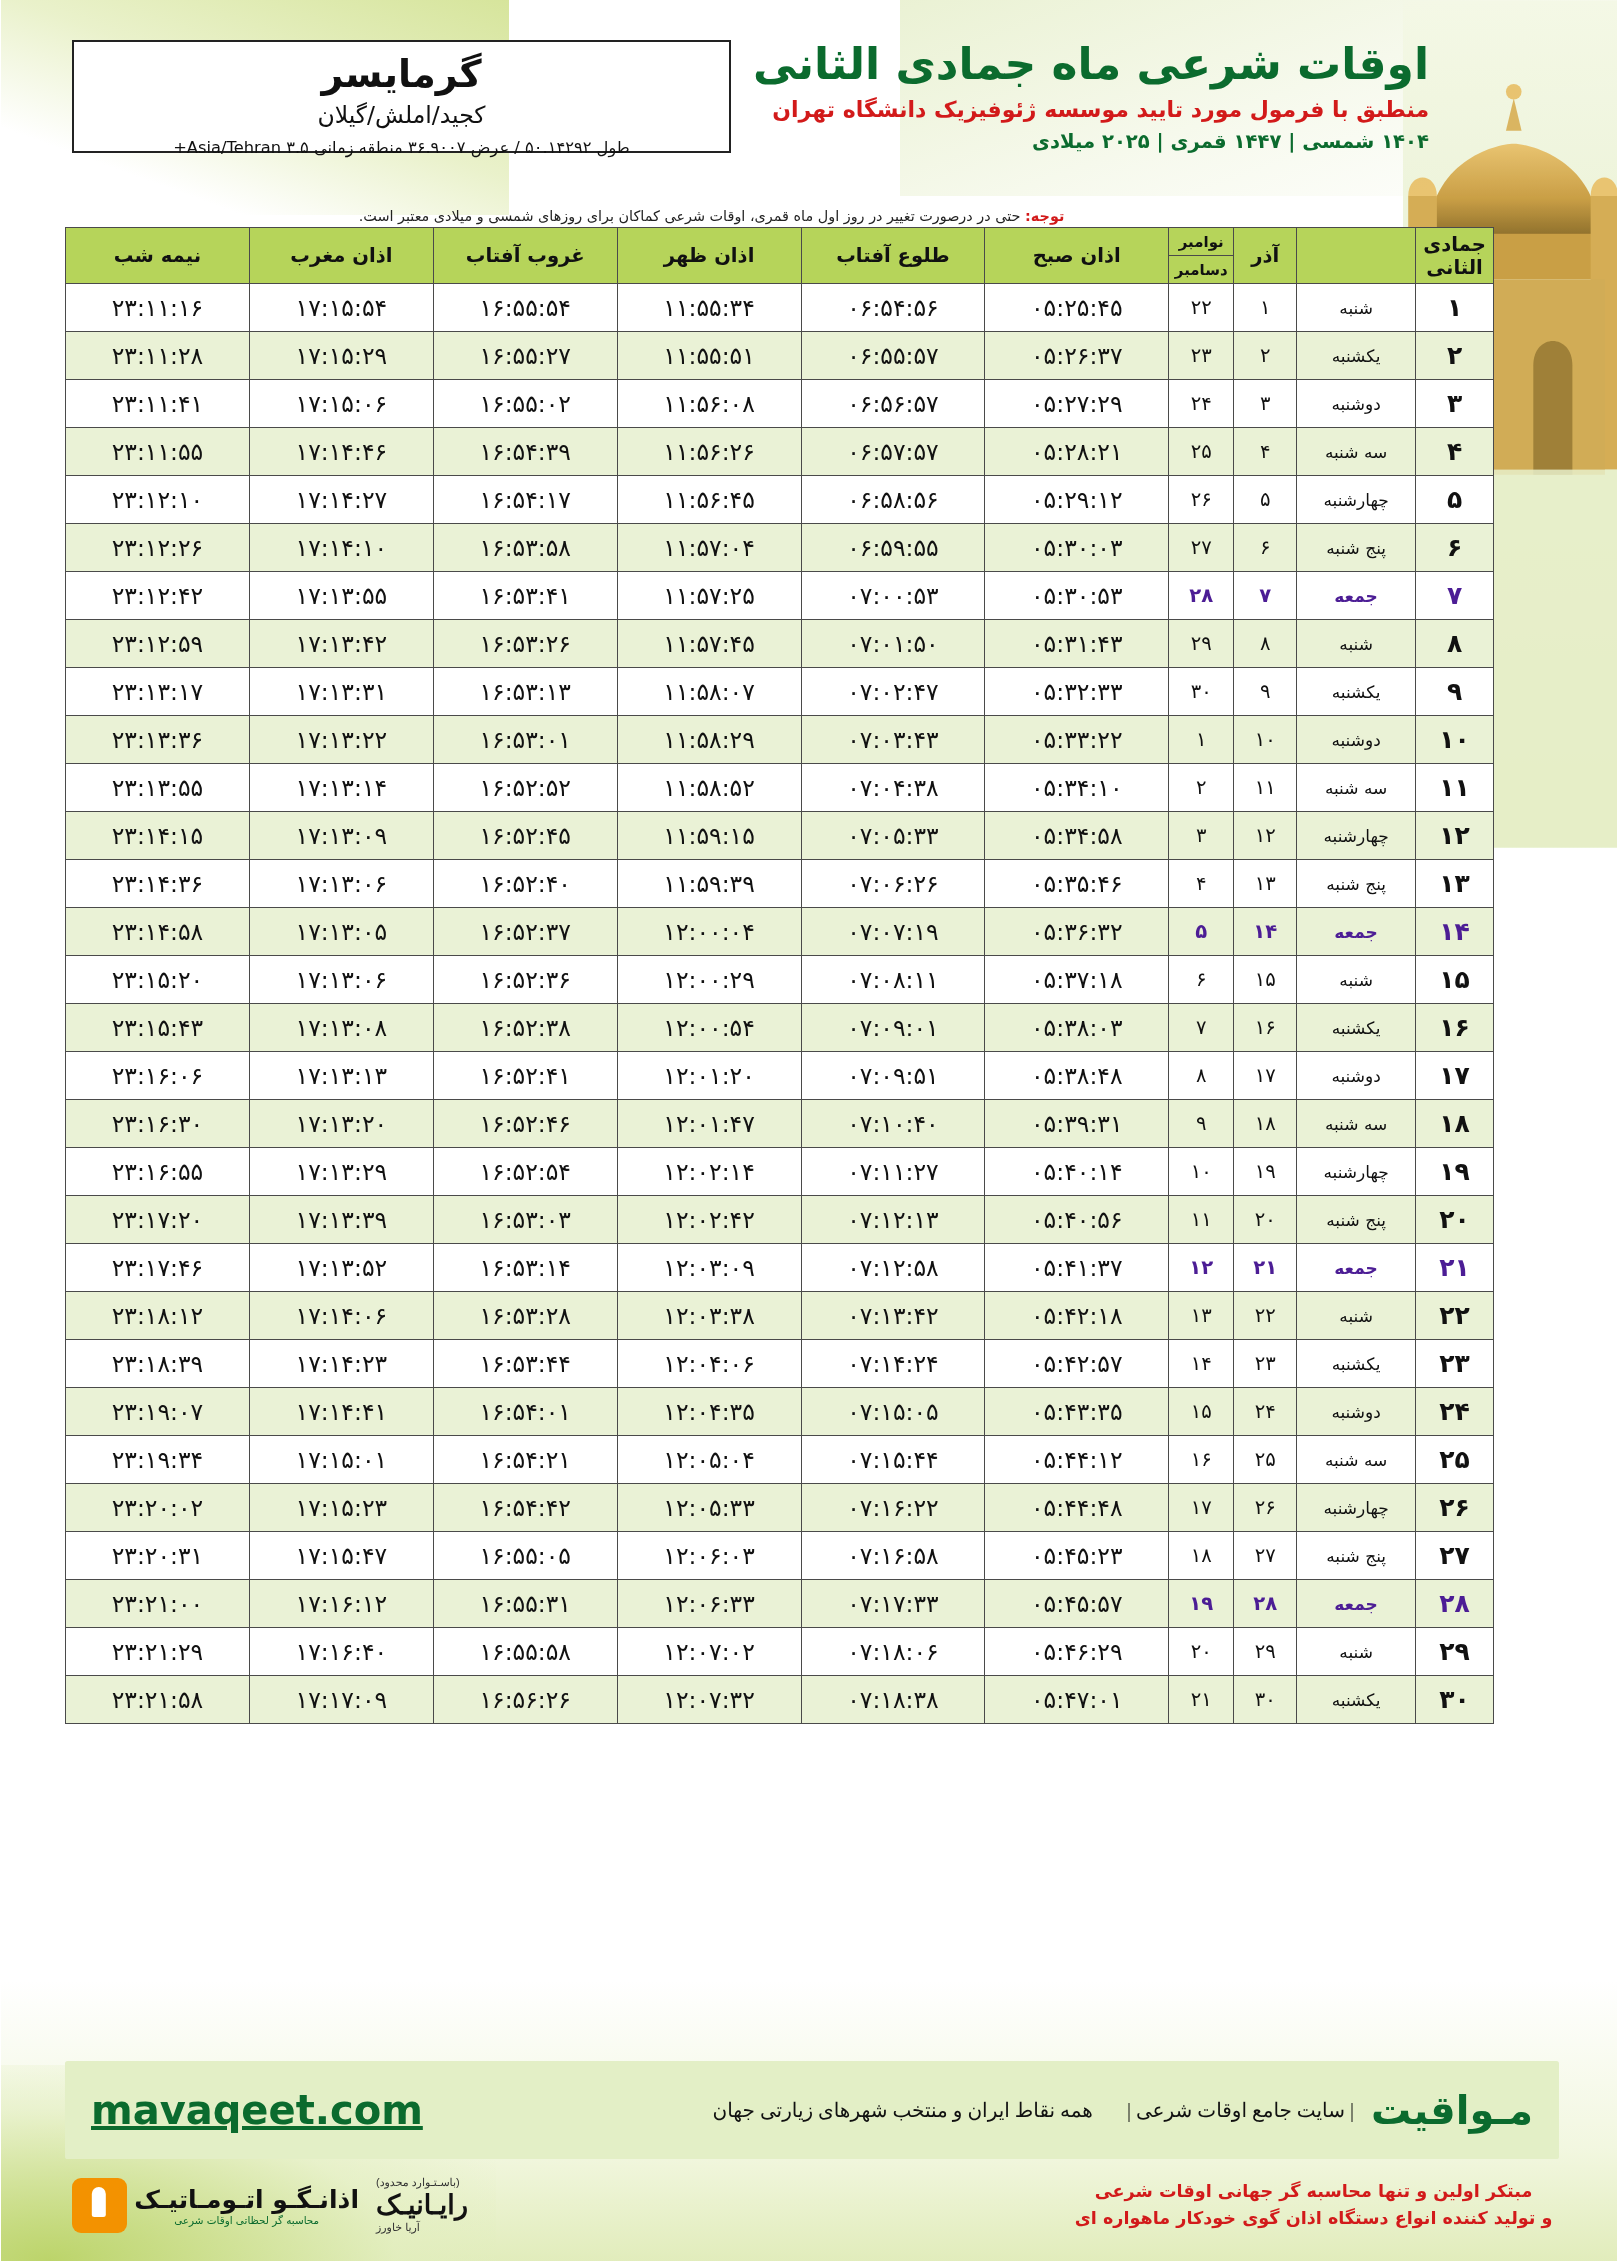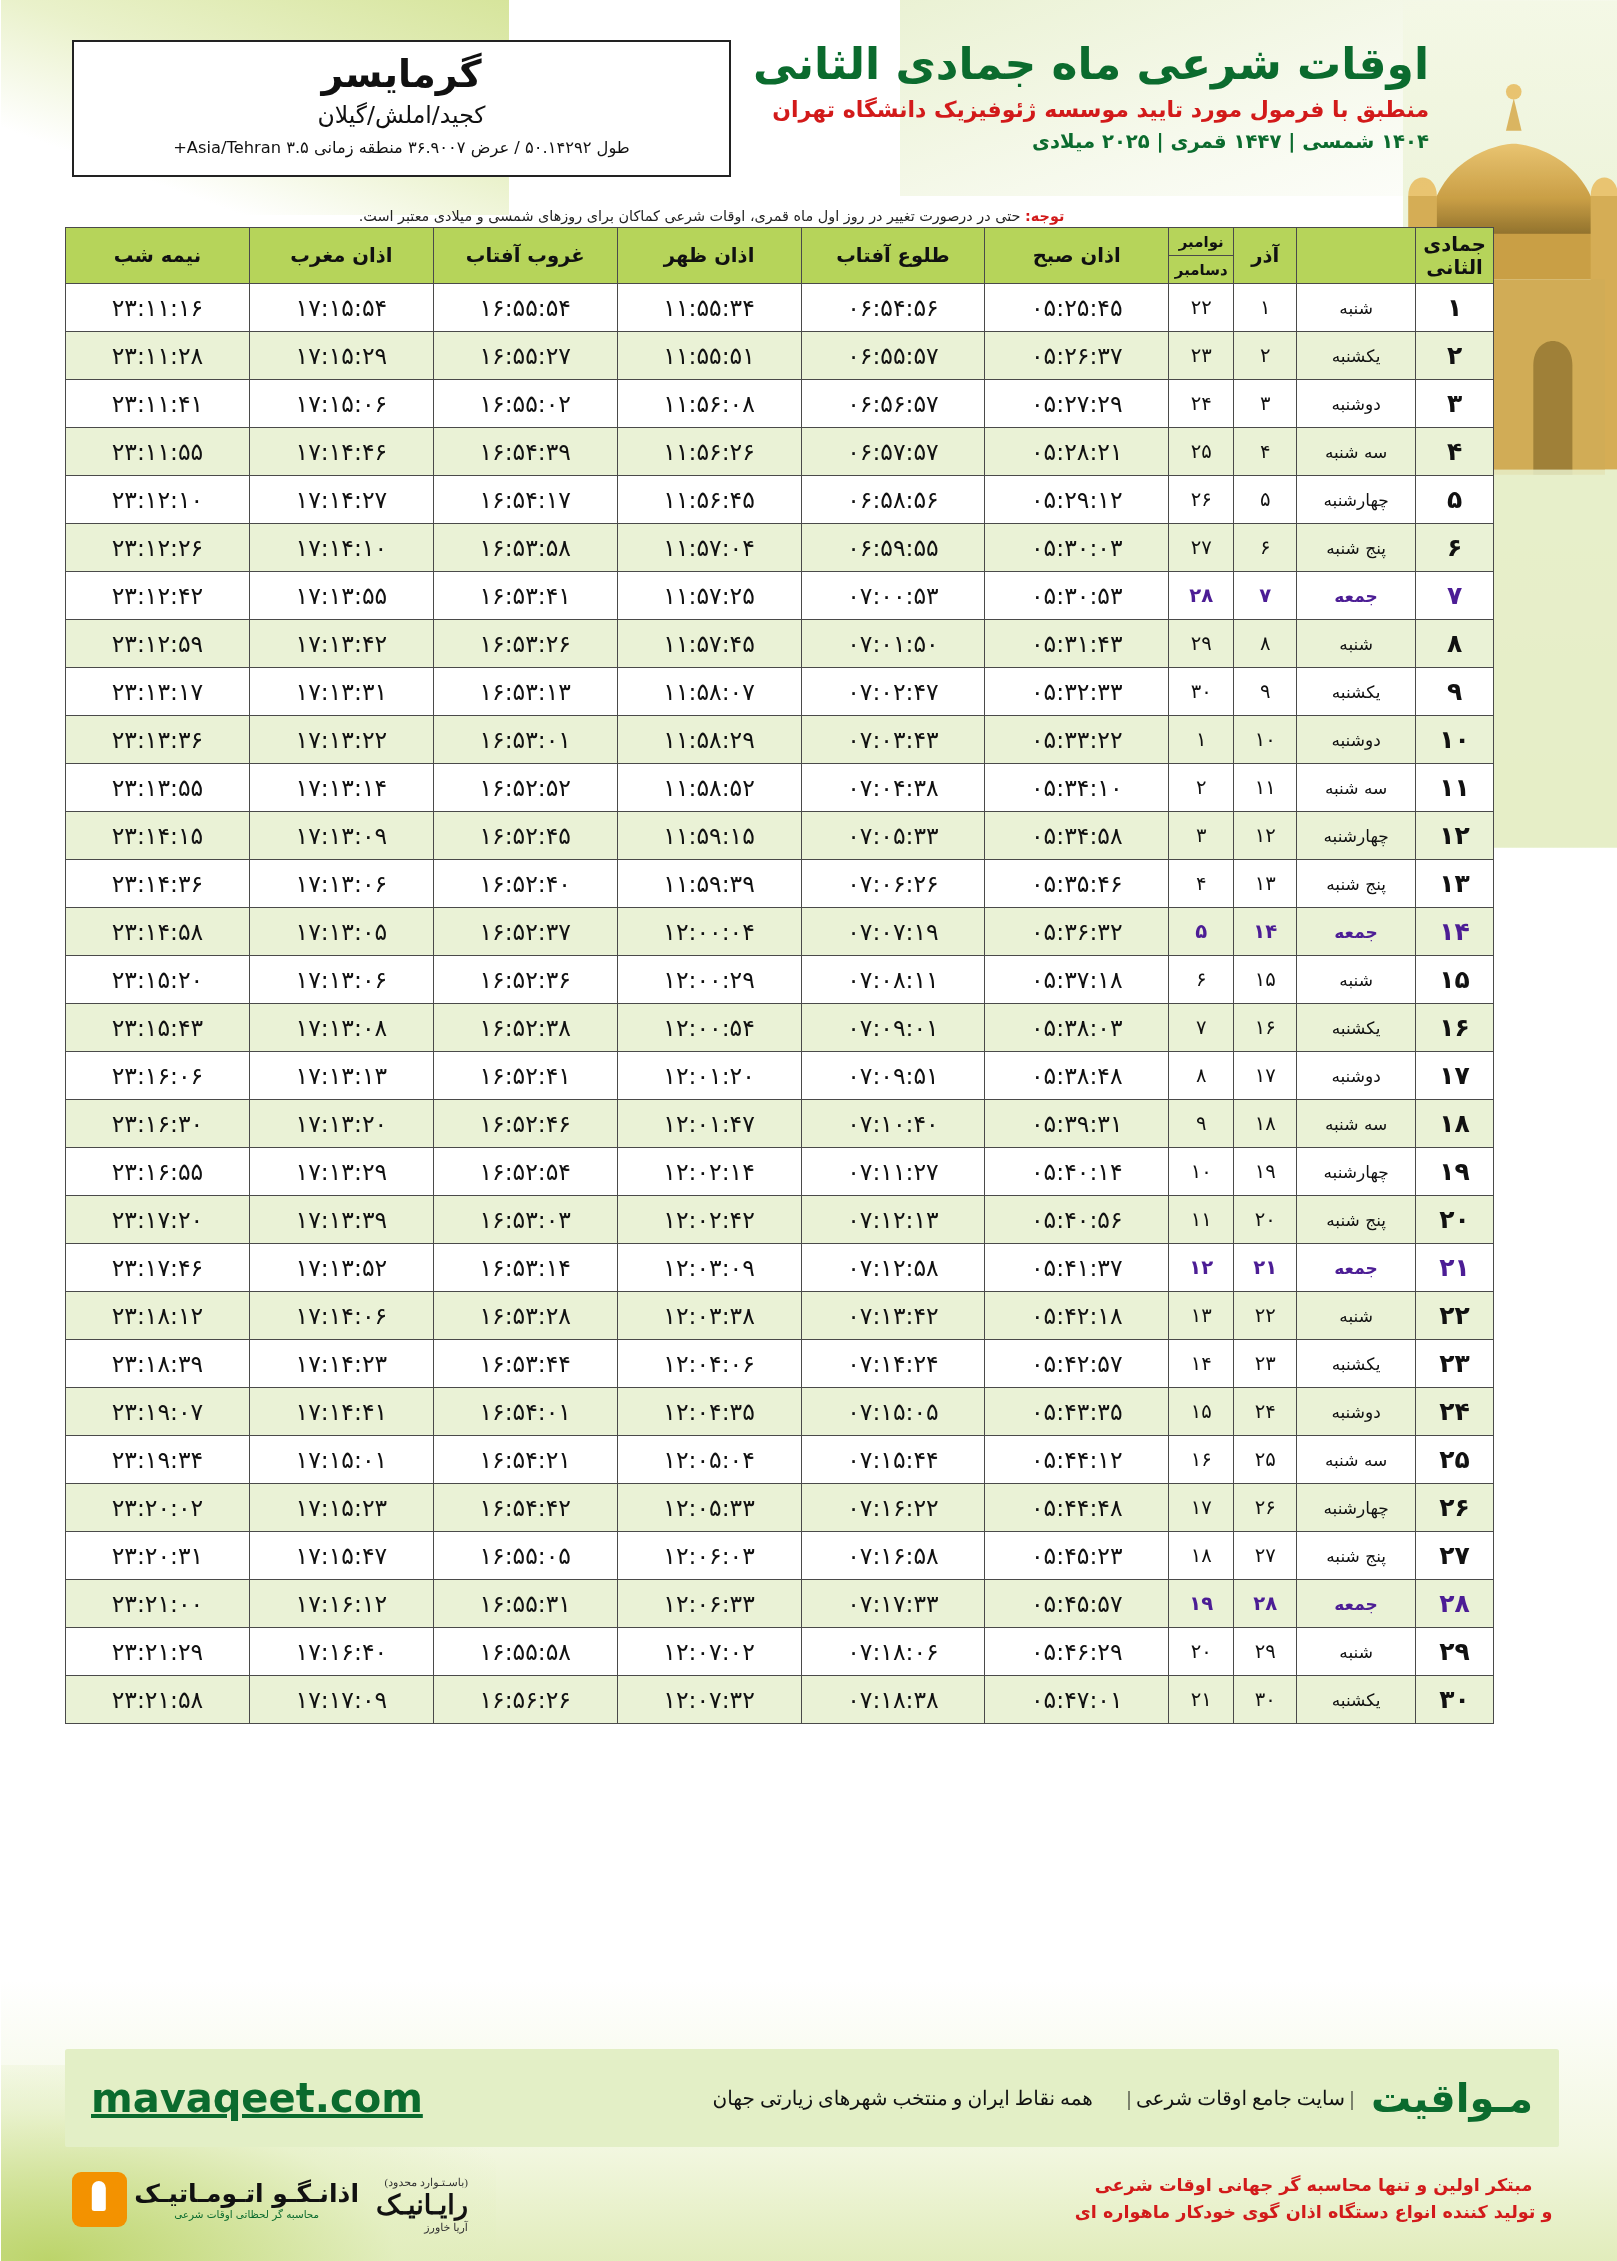--- a/index.html
+++ b/index.html
@@ -56,21 +56,21 @@
   .sub-title {
     font-size: 22px; font-weight: bold; color: #d21a1a; margin-top: 9px;
     font-family: "DejaVu Sans", sans-serif;
   }
   .date-line {
     font-size: 19.6px; font-weight: bold; color: #0b6b2e; margin-top: 7.8px;
     font-family: "DejaVu Sans", sans-serif;
   }
 
   .city-box {
-    position: absolute; top: 40px; left: 72px; width: 659px; height: 137px;
+    position: absolute; top: 40px; left: 72px; width: 659px; height: 113px;
     border: 2px solid #222; background: #ffffff; text-align: center; padding-top: 11.7px;
   }
   .city-name {
     font-size: 38px; font-weight: bold; color: #111; font-family: "DejaVu Sans", sans-serif;
     line-height: 1.1;
   }
   .city-sub {
     font-size: 23.5px; color: #111; margin-top: 5.2px; font-family: "DejaVu Sans", sans-serif;
   }
   .city-geo {
@@ -158,21 +158,21 @@
     font-family: "DejaVu Sans", sans-serif;
   }
   .contact .phone { font-size: 23.5px; }
   .contact .web { font-size: 21.5px; margin-top: 3.9px; }
   .slogan {
     text-align: center; color: #d21a1a; font-size: 17.6px; font-weight: bold;
     line-height: 1.55; font-family: "DejaVu Sans", sans-serif;
   }
   .logos { display: flex; align-items: center; gap: 17px; }
   .logo-rayaneh {
-    text-align: right; font-family: Liberation Serif, serif; margin-top: 12px;
+    text-align: left; font-family: Liberation Sans, sans-serif;
   }
   .logo-rayaneh .big { font-size: 27px; font-weight: bold; color: #111; }
   .logo-rayaneh .small { font-size: 11px; color: #333; }
   .logo-azangoo {
     display: flex; align-items: center; gap: 7.8px;
   }
   .azangoo-mark {
     width: 55px; height: 55px; background: #f39200; border-radius: 9px;
     position: relative;
   }

